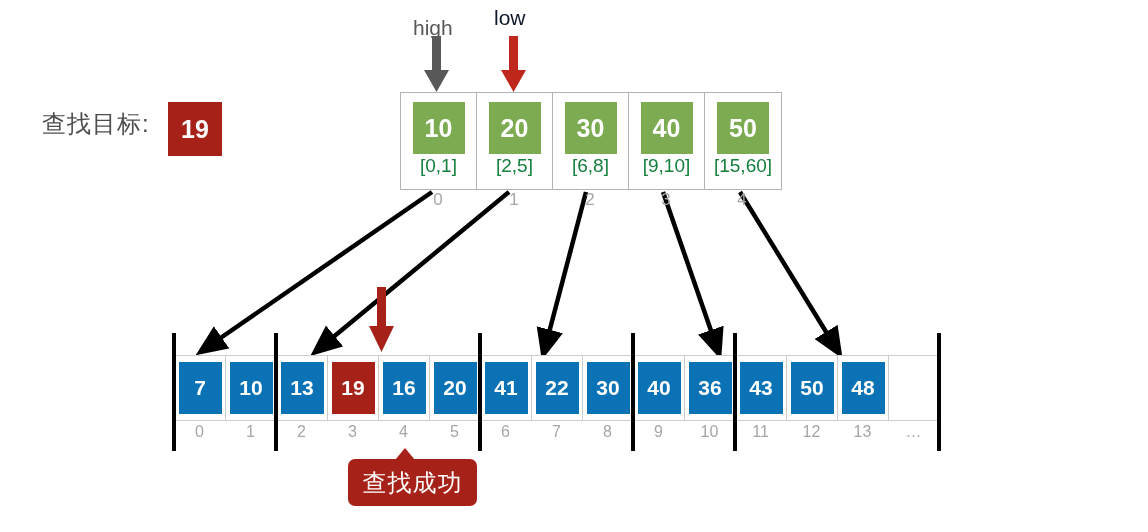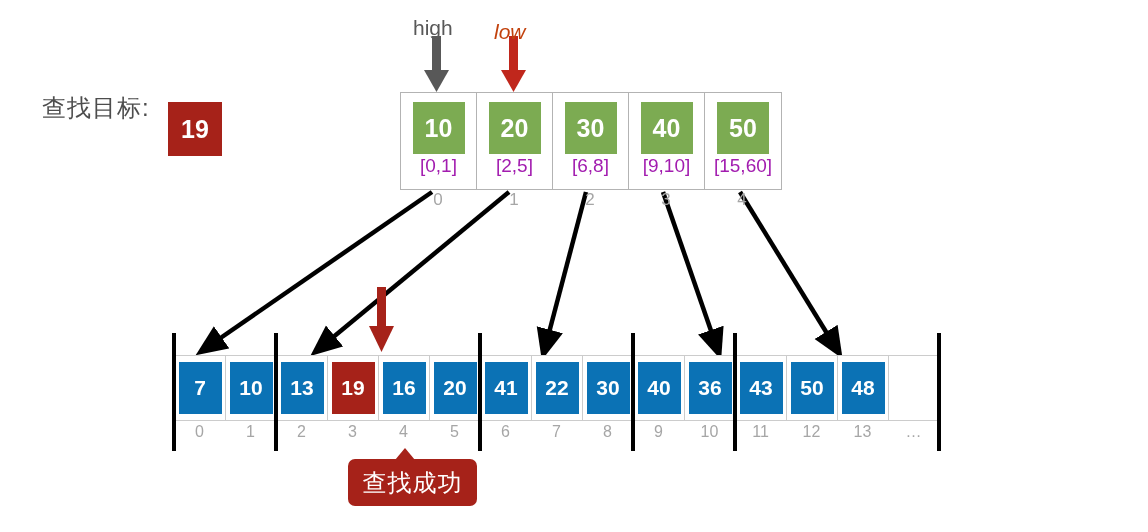--- a/index.html
+++ b/index.html
@@ -25,21 +25,21 @@
     top: 0;
     width: 1148px;
     height: 532px;
     pointer-events: none;
   }
 
   
   #target-label {
     position: absolute;
     left: 42px;
-    top: 92px;
+    top: 108px;
     font-size: 24px;
     color: #4d4d4d;
     letter-spacing: 1px;
     white-space: nowrap;
   }
   #target-box {
     position: absolute;
     left: 168px;
     top: 102px;
     width: 54px;
@@ -82,21 +82,21 @@
     color: #ffffff;
     font-size: 25px;
     font-weight: bold;
     display: flex;
     align-items: center;
     justify-content: center;
   }
   .top-range {
     margin-top: 2px;
     font-size: 19px;
-    color: #a21caf;
+    color: #15803d;
     line-height: 1;
   }
   #top-index-row {
     position: absolute;
     left: 400px;
     top: 190px;
     display: flex;
   }
   .top-idx {
     width: 76px;
@@ -105,21 +105,21 @@
     color: #a6a6a6;
   }
 
   
   .ptr-label {
     position: absolute;
     font-size: 21px;
     white-space: nowrap;
   }
   #ptr-high-label { left: 413px; top: 16px; color: #585858; }
-  #ptr-low-label  { left: 494px; top: 20px; color: #c2410c; font-style: italic; }
+  #ptr-low-label  { left: 494px; top: 6px; color: #0f172a; }
 
   
   #bottom-array {
     position: absolute;
     left: 174px;
     top: 355px;
     display: flex;
     border: 1px solid #cccccc;
     background: #ffffff;
   }

